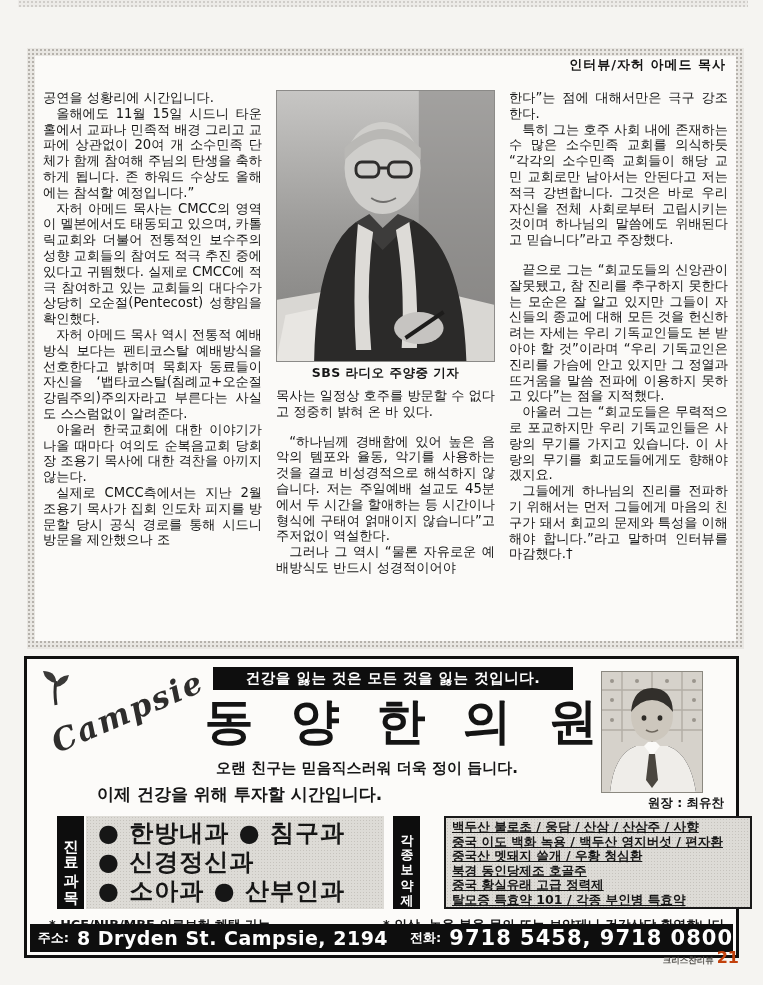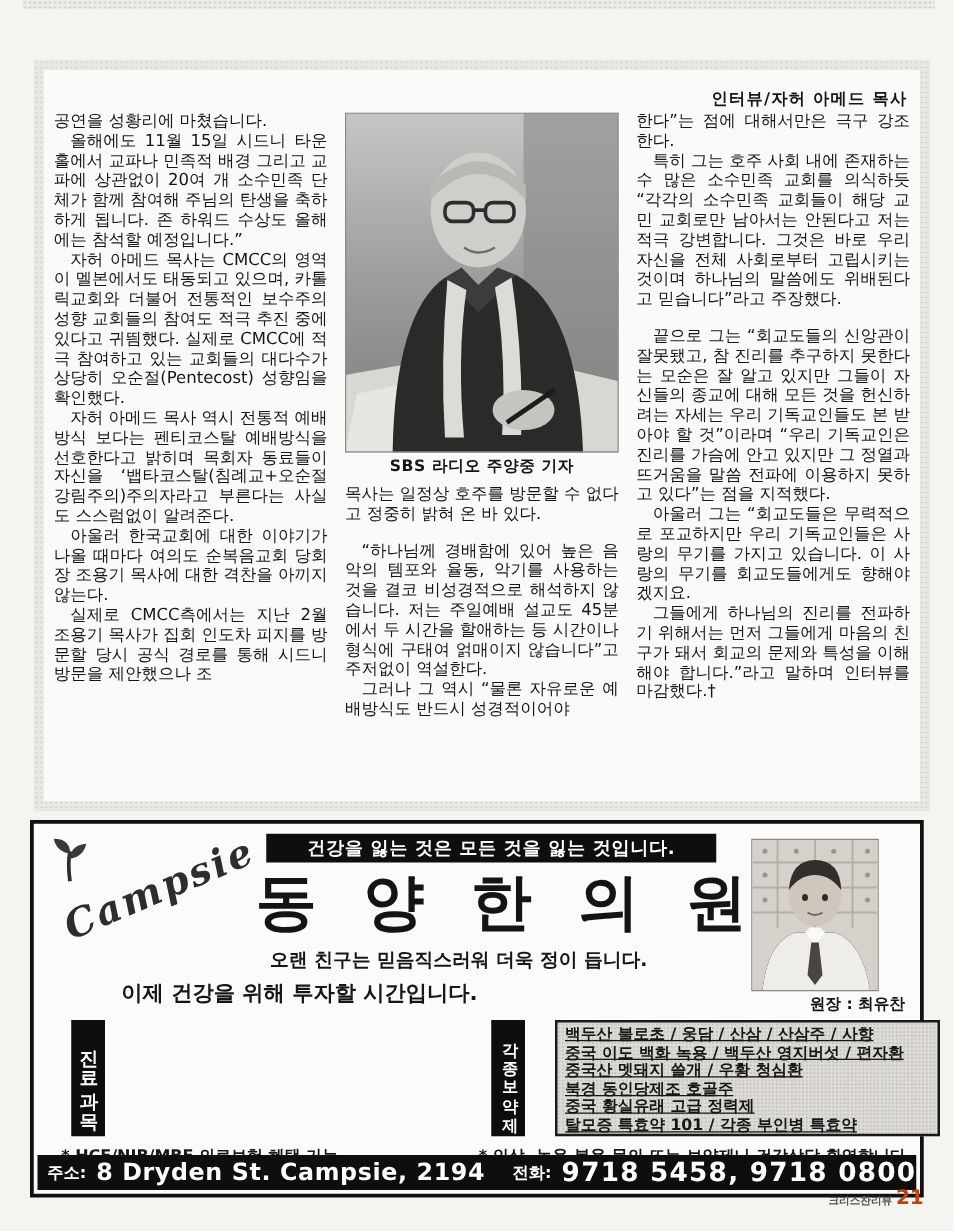--- a/index.html
+++ b/index.html
@@ -18,21 +18,21 @@
   .article-frame{
     position:absolute;left:27px;top:48px;width:717px;height:601px;
     background-color:#e9e7e3;
     background-image:radial-gradient(#b6b2ac 26%,transparent 28%);
     background-size:4px 4px;
   }
   .article-inner{
     position:absolute;left:8px;top:8px;right:8px;bottom:8px;background:#fbfaf8;
   }
   .kicker{
-    position:absolute;top:14px;right:10px;font-size:13px;font-weight:bold;
+    position:absolute;top:0;right:10px;font-size:13px;font-weight:bold;
     letter-spacing:1px;
   }
   .cols{
     position:absolute;left:8px;right:8px;top:34px;bottom:6px;
     display:flex;gap:14px;overflow:hidden;
   }
   .col{flex:1 1 0;overflow:hidden;}
   .col p{
     margin:0;font-size:13.2px;line-height:15.8px;text-align:justify;
     word-break:break-all;
@@ -130,21 +130,21 @@
 <div class="page">
   <div class="scan-strip"></div>
 
   <div class="article-frame">
     <div class="article-inner">
       <div class="kicker">인터뷰/자허 아메드 목사</div>
 
       <div class="cols">
 
         <div class="col">
-          <p>공연을 성황리에 마쳤습니다.</p>
+          <p>공연을 성황리에 시간입니다.</p>
           <p class="ind">올해에도 11월 15일 시드니 타운홀에서 교파나 민족적 배경 그리고 교파에 상관없이 20여 개 소수민족 단체가 함께 참여해 주님의 탄생을 축하하게 됩니다. 존 하워드 수상도 올해에는 참석할 예정입니다.”</p>
           <p class="ind">자허 아메드 목사는 CMCC의 영역이 멜본에서도 태동되고 있으며, 카톨릭교회와 더불어 전통적인 보수주의 성향 교회들의 참여도 적극 추진 중에 있다고 귀띔했다. 실제로 CMCC에 적극 참여하고 있는 교회들의 대다수가 상당히 오순절(Pentecost) 성향임을 확인했다.</p>
           <p class="ind">자허 아메드 목사 역시 전통적 예배방식 보다는 펜티코스탈 예배방식을 선호한다고 밝히며 목회자 동료들이 자신을 ‘뱁타코스탈(침례교+오순절 강림주의)주의자라고 부른다는 사실도 스스럼없이 알려준다.</p>
           <p class="ind">아울러 한국교회에 대한 이야기가 나올 때마다 여의도 순복음교회 당회장 조용기 목사에 대한 격찬을 아끼지 않는다.</p>
           <p class="ind">실제로 CMCC측에서는 지난 2월 조용기 목사가 집회 인도차 피지를 방문할 당시 공식 경로를 통해 시드니 방문을 제안했으나 조</p>
         </div>
 
         <div class="col">
           <div class="photo-wrap">
             <svg viewBox="0 0 230 272" preserveAspectRatio="none">
@@ -243,20 +243,25 @@
         <ellipse cx="50" cy="44" rx="21" ry="25" fill="#cdc7bd"></ellipse>
         <path d="M29 40 Q31 16 50 16 Q70 16 71 40 Q62 28 50 28 Q38 28 29 40 Z" fill="#322f2b"></path>
         <ellipse cx="42" cy="46" rx="2.4" ry="2.8" fill="#2e2b27"></ellipse>
         <ellipse cx="58" cy="46" rx="2.4" ry="2.8" fill="#2e2b27"></ellipse>
         <path d="M44 58 Q50 62 56 58" stroke="#6e675d" stroke-width="1.6" fill="none"></path>
       </svg>
     </div>
     <div class="doctor-caption">원장 : 최유찬</div>
 
     <div class="vlabel dept">진료과목</div>
+    <div class="dept-box graybox">
+      <div>● 한방내과 ● 침구과</div>
+      <div>● 신경정신과</div>
+      <div>● 소아과 ● 산부인과</div>
+    </div>
 
     <div class="vlabel tonic">각종보약제</div>
     <div class="tonic-box graybox">
       <div>백두산 불로초 / 웅담 / 산삼 / 산삼주 / 사향</div>
       <div>중국 이도 백화 녹용 / 백두산 영지버섯 / 편자환</div>
       <div>중국산 멧돼지 쓸개 / 우황 청심환</div>
       <div>북경 동인당제조 호골주</div>
       <div>중국 황실유래 고급 정력제</div>
       <div>탈모증 특효약 101 / 각종 부인병 특효약</div>
     </div>

